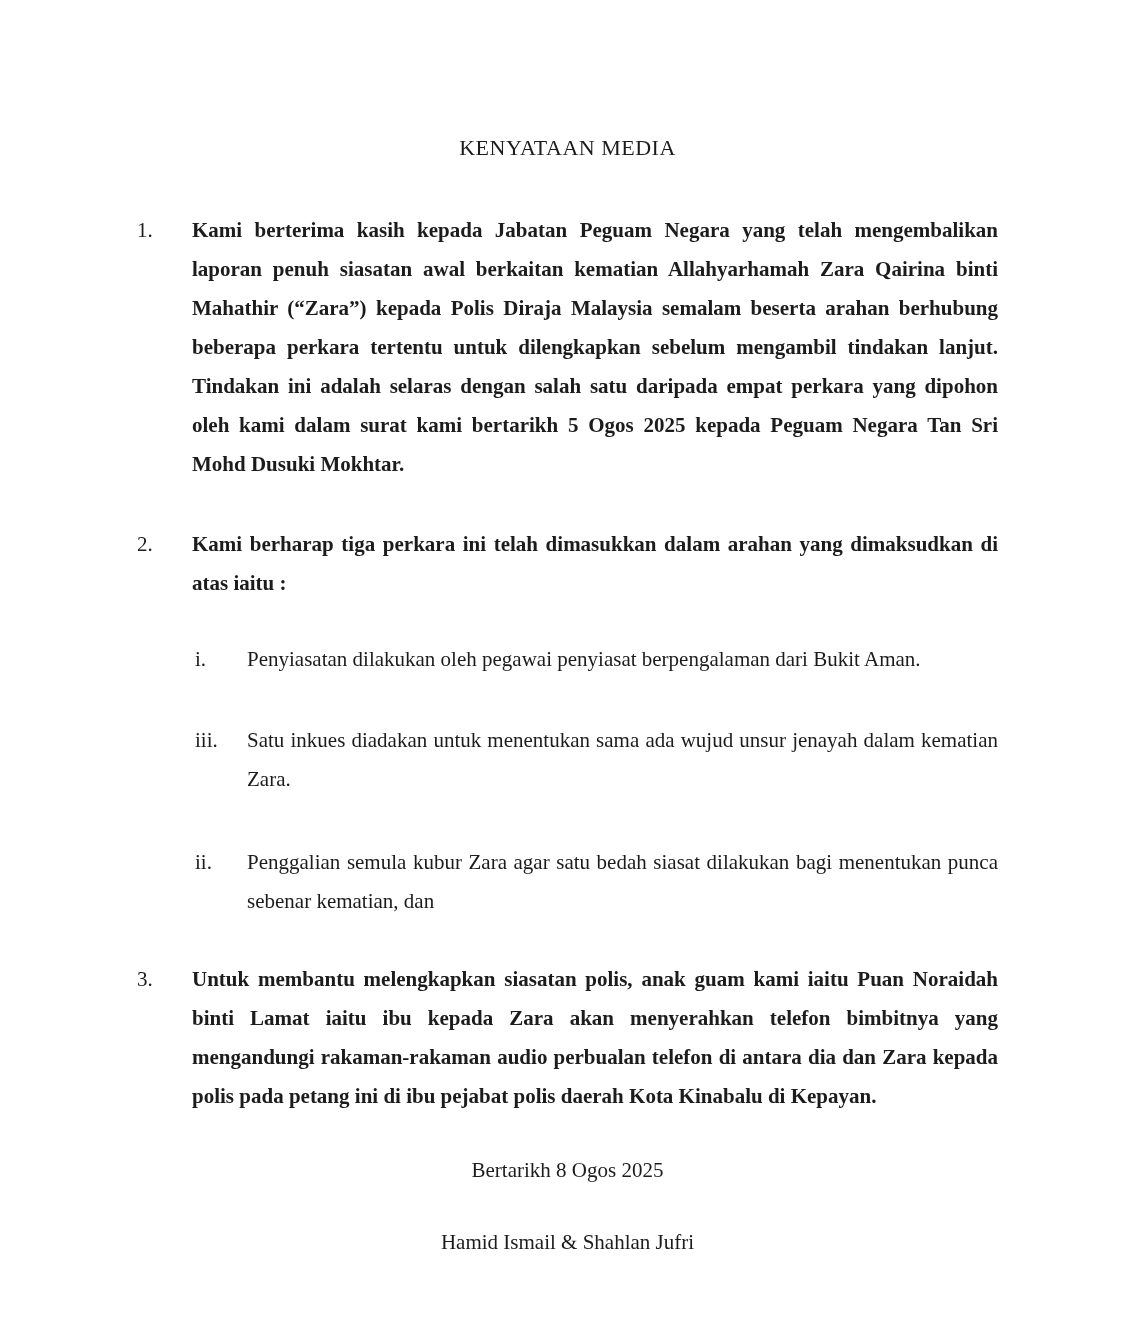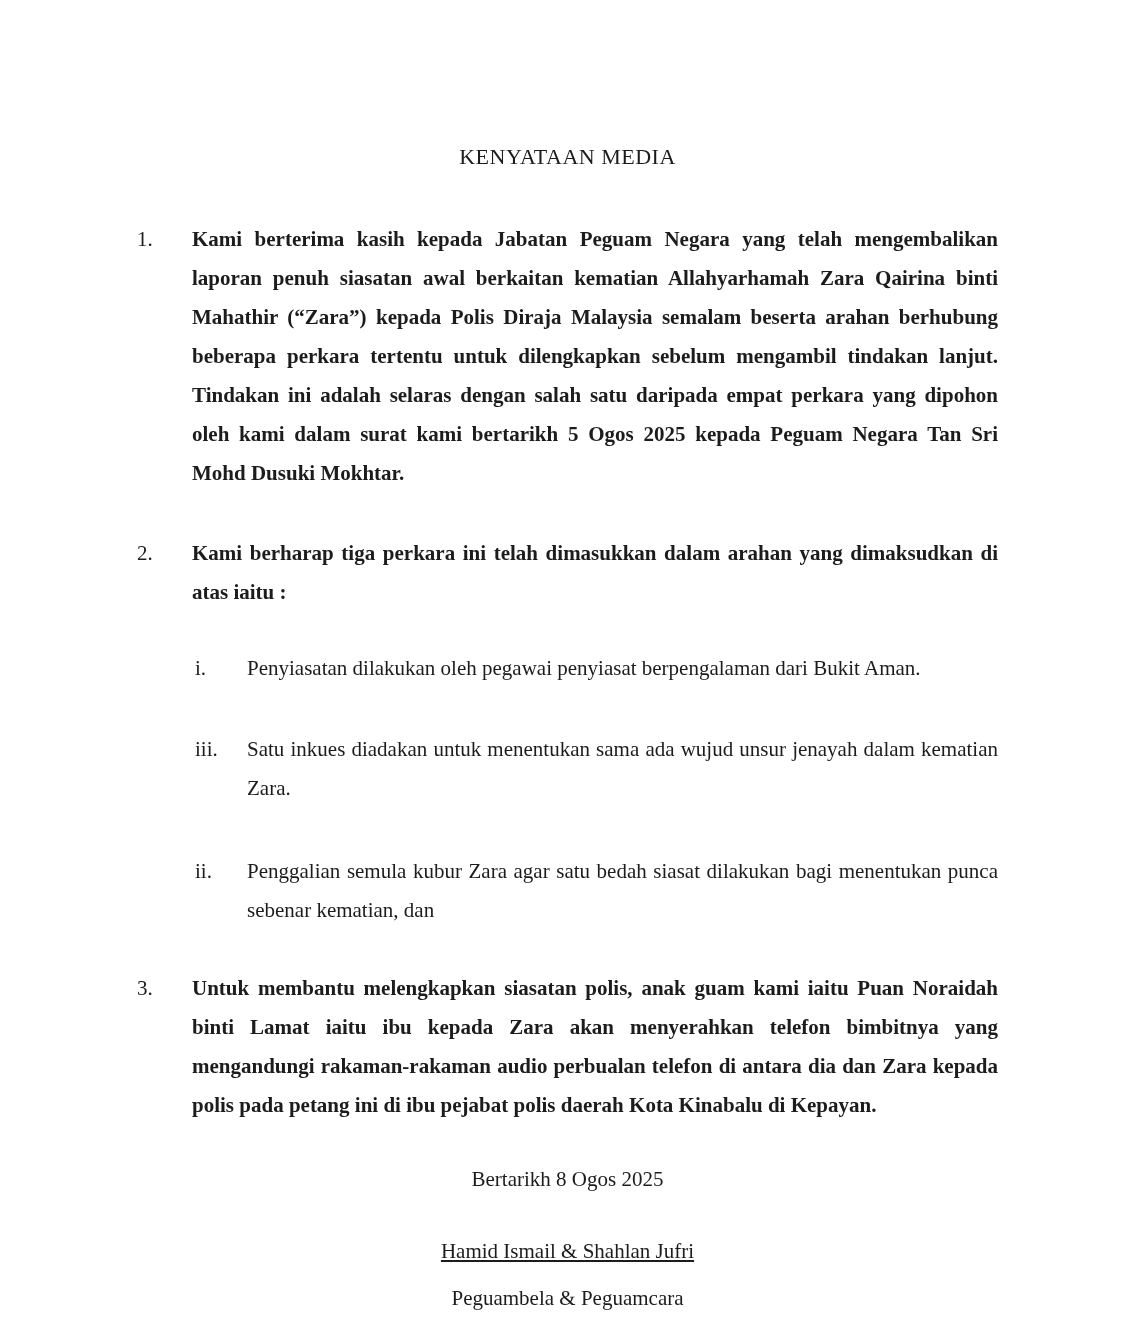--- a/index.html
+++ b/index.html
@@ -10,21 +10,21 @@
   .page {
     position: relative;
     width: 1130px;
     height: 1323px;
     background: #ffffff;
     font-family: "Liberation Serif", "DejaVu Serif", serif;
     color: #1c1c1c;
     font-size: 21px;
     line-height: 39px;
     box-sizing: border-box;
-    padding: 9px 132px 0 137px;
+    padding: 0 132px 0 137px;
     overflow: hidden;
   }
   .title {
     margin-top: 128px;
     margin-bottom: 44px;
     text-align: center;
     font-size: 22px;
     letter-spacing: 0.5px;
   }
   .para {
@@ -56,21 +56,21 @@
     flex: 1 1 auto;
     text-align: justify;
   }
   .sub-i   { margin-bottom: 42px; }
   .sub-ii  { margin-bottom: 39px; }
   .sub-iii { margin-bottom: 44px; }
   .center-line {
     text-align: center;
   }
   .date      { margin-bottom: 33px; }
-  .sig-names { margin-bottom: 8px; text-decoration: underline; }
+  .sig-names { margin-bottom: 16px; }
   .sig-role  { margin-bottom: 0; }
 </style>
 </head>
 <body>
 
 <div class="page">
 
   <div class="title">KENYATAAN MEDIA</div>
 
   <div class="para p1">
@@ -100,15 +100,14 @@
 
   <div class="para p3">
     <div class="num">3.</div>
     <div class="ptext">Untuk membantu melengkapkan siasatan polis, anak guam kami iaitu Puan Noraidah binti Lamat iaitu ibu kepada Zara akan menyerahkan telefon bimbitnya yang mengandungi rakaman-rakaman audio perbualan telefon di antara dia dan Zara kepada polis pada petang ini di ibu pejabat polis daerah Kota Kinabalu di Kepayan.</div>
   </div>
 
   <div class="center-line date">Bertarikh 8 Ogos 2025</div>
 
   <div class="center-line sig-names">Hamid Ismail &amp; Shahlan Jufri</div>
 
-  <div class="center-line sig-role">Peguambela &amp; Peguamcara</div>
 
 </div>
 
 </body></html>

